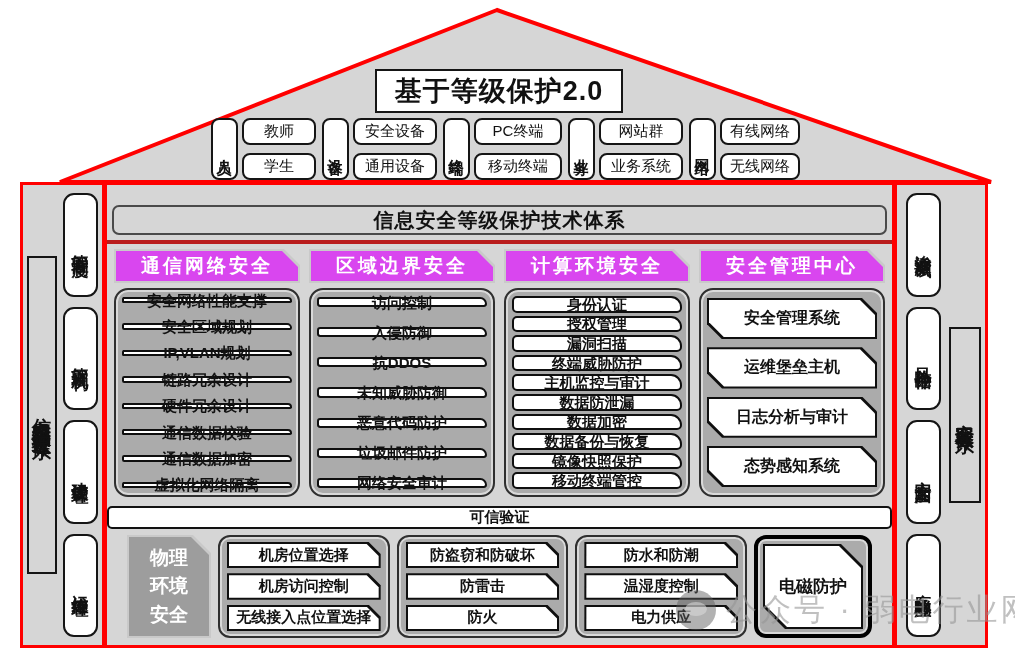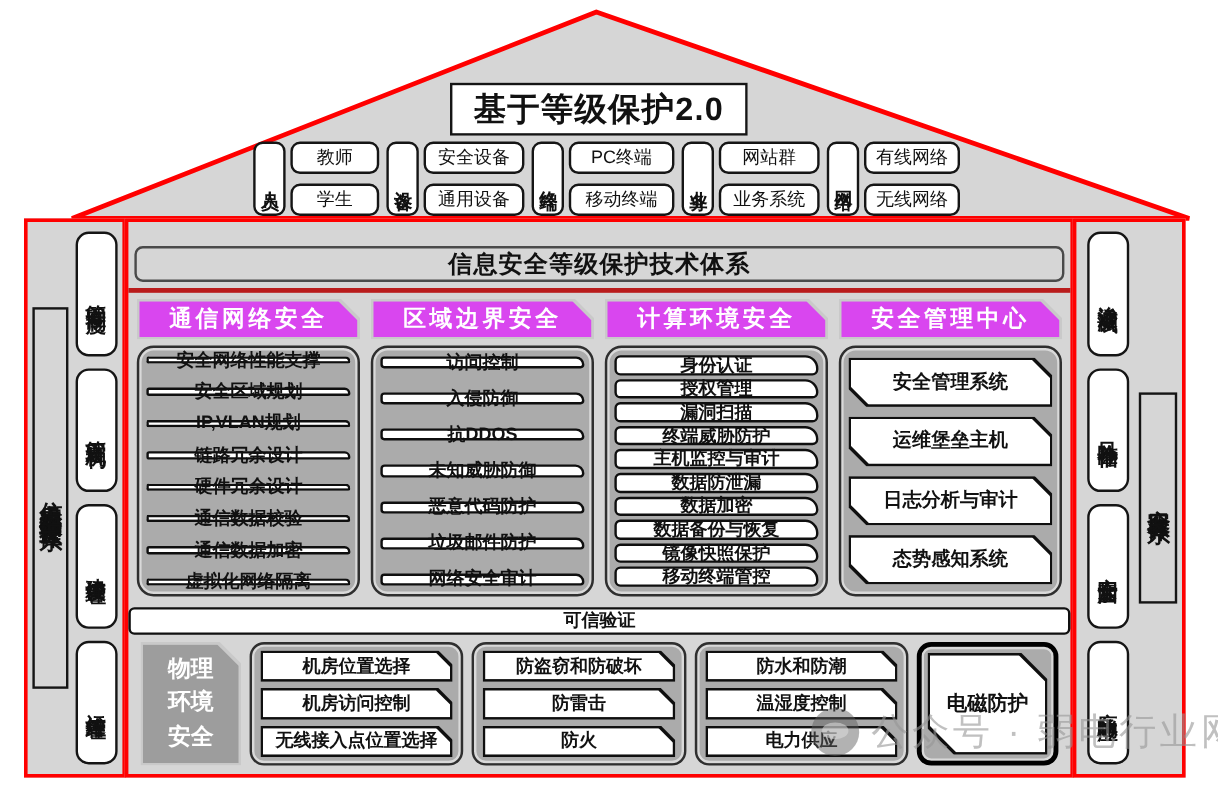--- a/index.html
+++ b/index.html
@@ -64,21 +64,21 @@
   .dense .tbox{gap:3px;padding:6px 6px}
   .dense .titem{border-radius:5px 11px 5px 5px}
   .bigbox .tbox{gap:8px;padding:8px 6px}
   .bigitem{flex:1;--c:15px}
   .bigitem .cut-in{font-size:16px;font-weight:bold}
 
   .trusted{height:23px;margin:4px 0;border:2px solid #111;border-radius:5px;background:#fff;
            display:flex;align-items:center;justify-content:center;font-weight:bold;font-size:15px;flex:0 0 auto}
 
   
-  .phys{display:flex;gap:7px;padding:2px 10px 7px;height:112px;flex:0 0 auto}
+  .phys{display:flex;gap:7px;padding:2px 20px 7px;height:112px;flex:0 0 auto}
   .phys-label{width:84px;--c:18px}
   .phys-label .cut-in{background:#9d9d9d;color:#fff;font-weight:bold;font-size:19px;line-height:1.5;
                       text-align:center;word-break:break-all;padding:0 14px}
   .pcol{flex:1;border:2px solid #2f2f2f;border-radius:12px;background:#ababab;
         box-shadow:inset 0 0 0 2px #d9d9d9;display:flex;flex-direction:column;padding:5px 7px;gap:5px}
   .pitem{flex:1;--c:12px}
   .pitem .cut-in{font-size:15px;font-weight:bold}
   .pspec{width:118px;border:4px solid #000000;border-radius:12px;background:#ababab;
          box-shadow:inset 0 0 0 2px #d9d9d9;display:flex;padding:5px}
   .pspec .big{flex:1;--c:22px}

